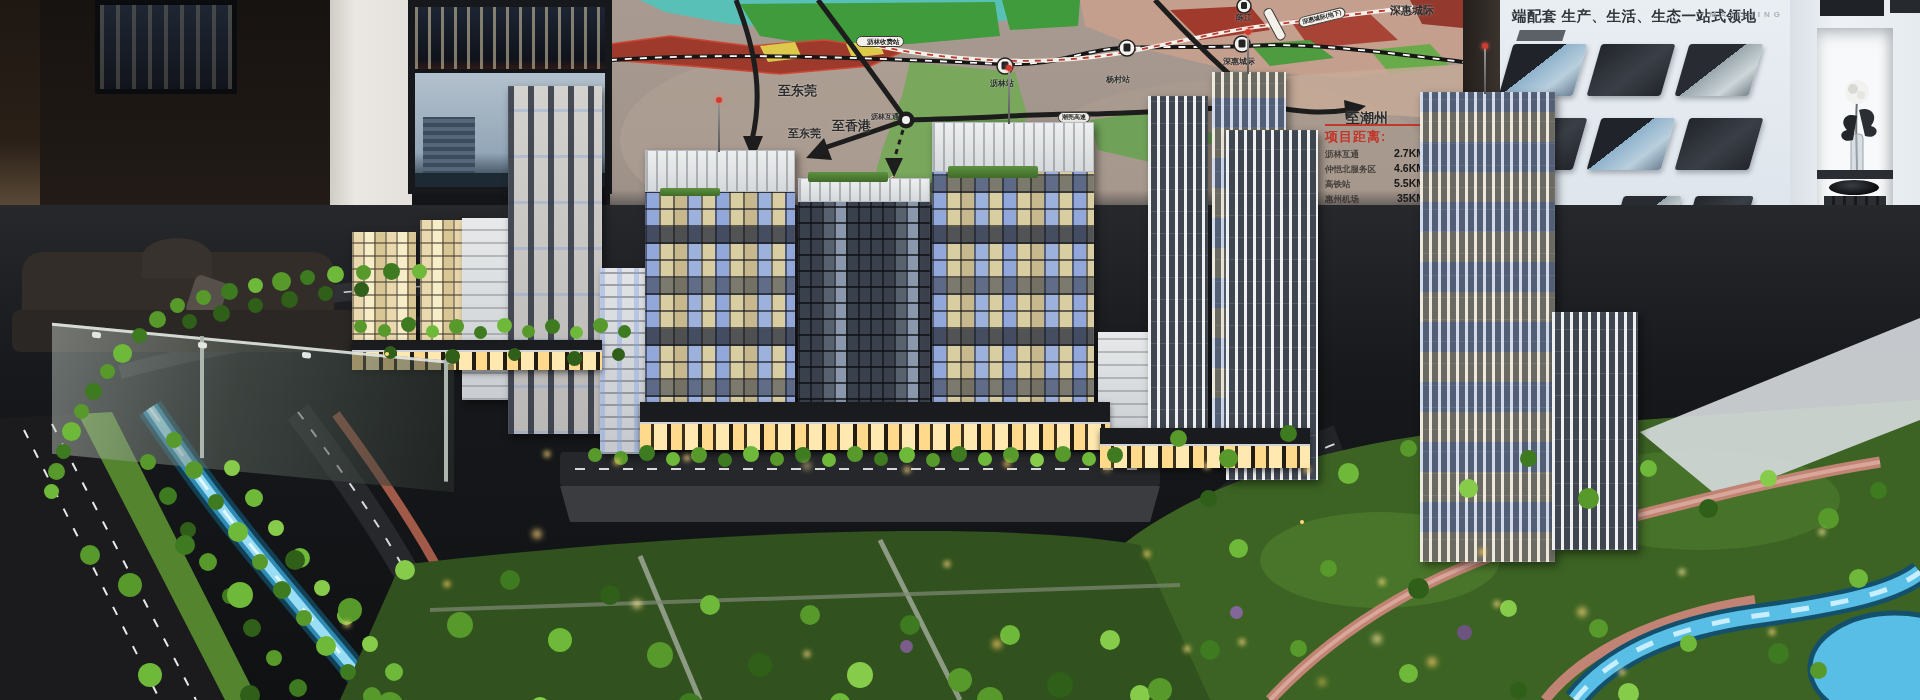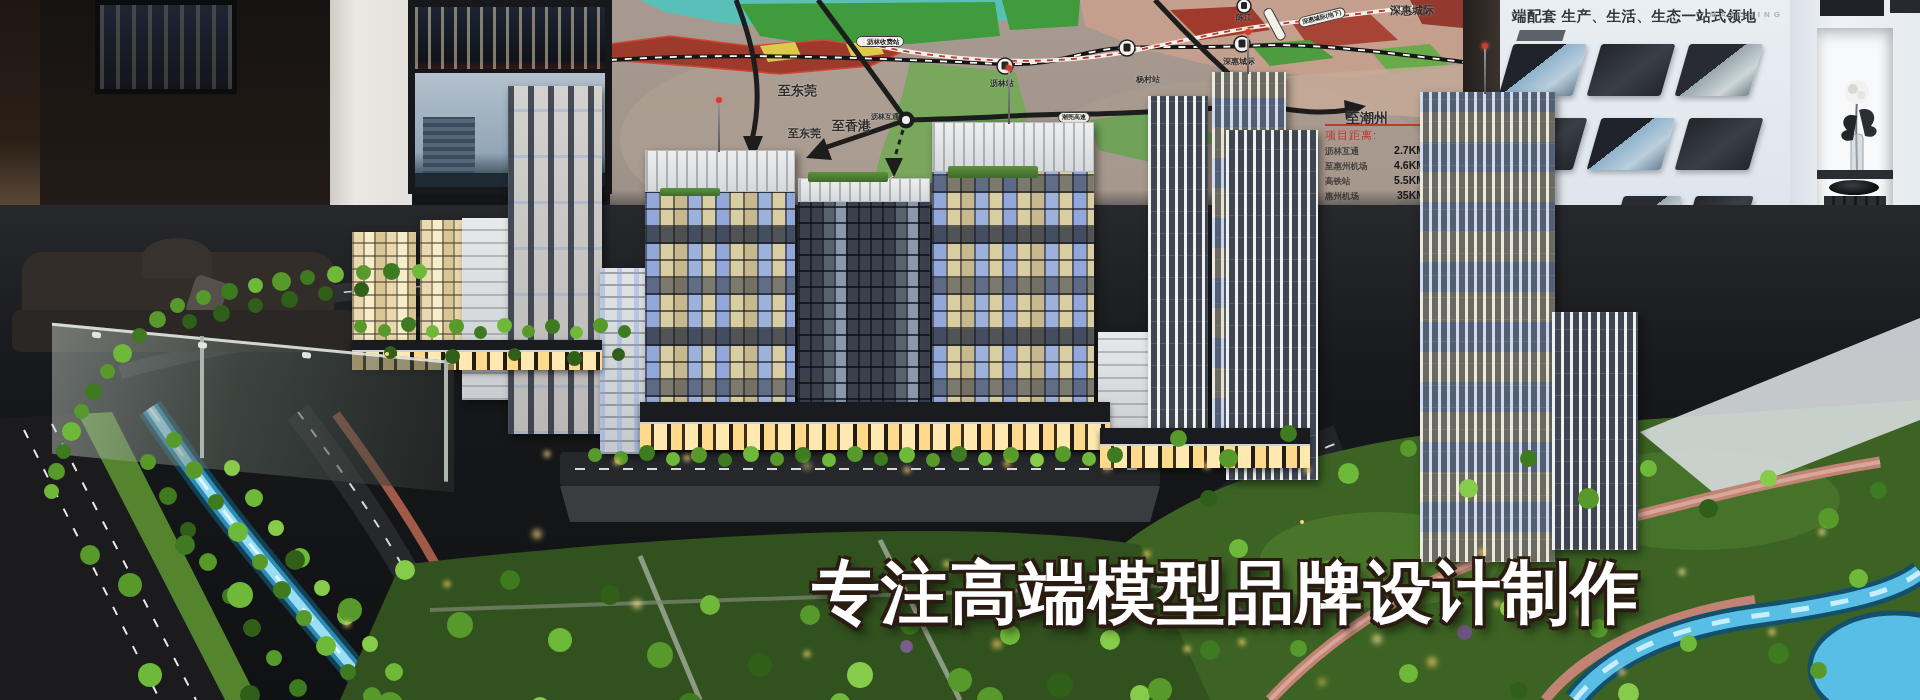--- a/index.html
+++ b/index.html
@@ -35,21 +35,21 @@
   
   .map-wall{left:610px;top:0;width:853px;height:245px;z-index:1;overflow:hidden;
     background:linear-gradient(180deg,#a89a90 0%,#a2958c 60%,#978b83 100%);}
   .map-svg{position:absolute;inset:0;}
   .mlabel{position:absolute;color:#2b2b2b;font-weight:700;white-space:nowrap;
     text-shadow:0 0 2px rgba(255,255,255,.55);}
   .pill{position:absolute;background:#f4f1ea;border:1px solid #3a3a3a;border-radius:6px;
     color:#262626;font-weight:700;white-space:nowrap;padding:0 3px;line-height:9px;height:9px;}
   .dist-panel{position:absolute;left:715px;top:124px;width:100px;z-index:3;
     border-top:2px solid #c0392b;padding-top:2px;}
-  .dp-title{color:#c23328;font-size:11px;font-weight:400;letter-spacing:1px;white-space:nowrap;}
+  .dp-title{color:#c23328;font-size:13px;font-weight:700;letter-spacing:1px;white-space:nowrap;}
   .dp-row{display:flex;justify-content:space-between;align-items:baseline;margin-top:1px;}
   .dp-place{font-size:8.5px;font-weight:700;color:#46403c;white-space:nowrap;}
   .dp-km{font-size:10.5px;font-weight:800;color:#151515;white-space:nowrap;}
   .map-gap{left:1463px;top:0;width:37px;height:270px;z-index:1;
     background:linear-gradient(90deg,#241f1c,#3a332e);}
   .shadowband{left:606px;top:190px;width:860px;height:52px;z-index:2;
     background:linear-gradient(180deg,rgba(40,42,48,0) 0%,rgba(35,37,42,.85) 55%,rgba(20,21,24,1) 100%);}
 
   
   .poster{left:1500px;top:0;width:290px;height:430px;z-index:1;
@@ -302,36 +302,36 @@
     </svg>
 
     <span class="mlabel" style="left:168px;top:82px;font-size:13px;">至东莞</span>
     <span class="mlabel" style="left:178px;top:126px;font-size:11px;">至东莞</span>
     <span class="mlabel" style="left:222px;top:117px;font-size:13px;">至香港</span>
     <span class="mlabel" style="left:288px;top:180px;font-size:12px;">至深圳</span>
     <span class="mlabel" style="left:736px;top:110px;font-size:14px;">至潮州</span>
     <span class="mlabel" style="left:780px;top:3px;font-size:11px;">深惠城际</span>
     <span class="pill" style="left:246px;top:36px;font-size:6.5px;padding-left:10px;">沥林收费站</span>
     <span class="mlabel" style="left:380px;top:78px;font-size:8px;">沥林站</span>
-    <span class="mlabel" style="left:526px;top:74px;font-size:8px;">杨村站</span>
+    <span class="mlabel" style="left:496px;top:74px;font-size:8px;">杨村站</span>
     <span class="mlabel" style="left:626px;top:12px;font-size:8px;">陈江</span>
     <span class="mlabel" style="left:613px;top:56px;font-size:8px;">深惠城际</span>
     <span class="mlabel" style="left:642px;top:95px;font-size:7px;">镇隆互通</span>
     <span class="mlabel" style="left:261px;top:112px;font-size:7px;">沥林互通</span>
     <span class="pill" style="left:448px;top:112px;font-size:6px;">潮莞高速</span>
     <span class="pill" style="left:688px;top:12px;font-size:6px;transform:rotate(-14deg);">深惠城际(地下)</span>
 
     <div class="dist-panel">
       <div class="dp-title">项目距离:</div>
       <div class="dp-row">
         <span class="dp-place">沥林互通</span>
         <span class="dp-km">2.7KM</span>
       </div>
       <div class="dp-row">
-        <span class="dp-place">至惠州机场</span>
+        <span class="dp-place">仲恺北服务区</span>
         <span class="dp-km">4.6KM</span>
       </div>
       <div class="dp-row">
         <span class="dp-place">高铁站</span>
         <span class="dp-km">5.5KM</span>
       </div>
       <div class="dp-row">
         <span class="dp-place">惠州机场</span>
         <span class="dp-km">35KM</span>
       </div>
@@ -481,15 +481,14 @@
     <div class="sofa-seat"></div>
   </div>
   <div class="abs glass">
     <div class="glass-post" style="left:148px;"></div>
     <div class="glass-post" style="left:392px;"></div>
     <div class="glass-clip" style="left:40px;"></div>
     <div class="glass-clip" style="left:146px;"></div>
     <div class="glass-clip" style="left:250px;"></div>
   </div>
 
-  <div class="abs tagline">专注高端模型品牌设计制作</div>
 
 </div>
 
 </body></html>

